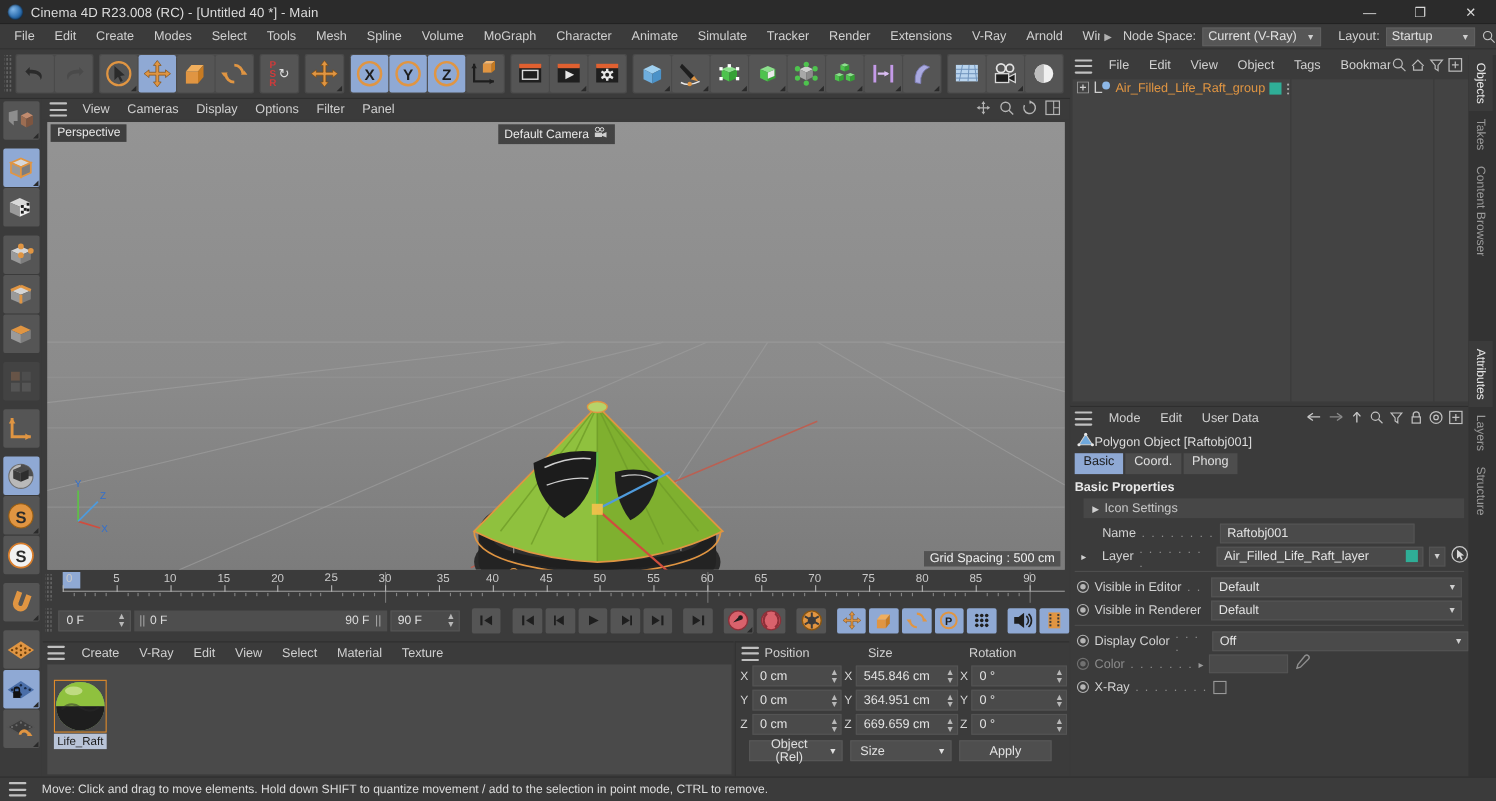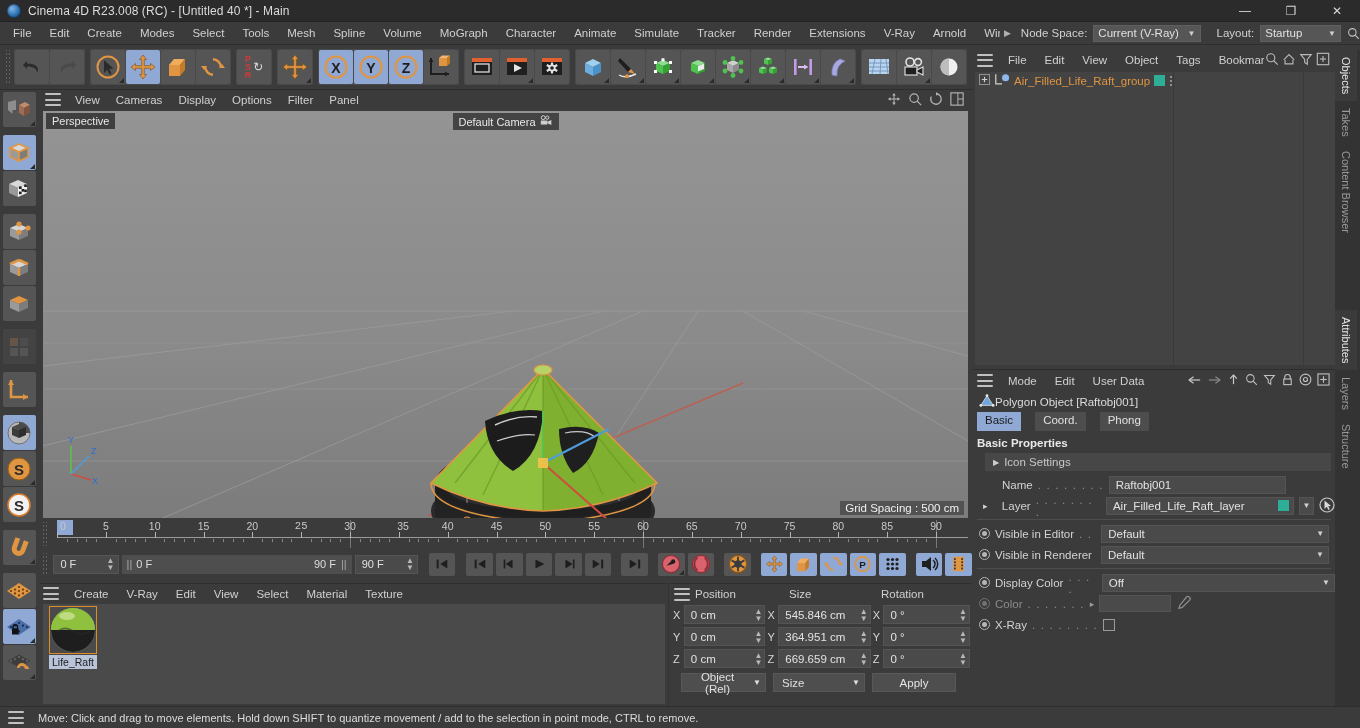--- a/index.html
+++ b/index.html
@@ -107,21 +107,21 @@
   .rangebar { background:#4e4e4e; height:19px; display:flex; align-items:center; padding:0 5px; color:#dcdcdc; font-size:11px;}
   .pbtn { width:29px; height:23px; background:#555; border-radius:2px; display:flex; align-items:center; justify-content:center; position:relative;}
   .pbtn.sel { background:#8fa9d4; }
   .pbtn .corner { position:absolute; right:1px; bottom:1px; width:0;height:0;
     border-left:5px solid transparent; border-bottom:5px solid #2a2a2a;}
 
   
   .matmgr { position:absolute; left:39px; top:583px; width:628px; bottom:22px; background:#3b3b3b; border-top:1px solid #2f2f2f;}
   .mm-menu { height:19px; display:flex; align-items:center; padding-left:2px; }
   .mm-body { position:absolute; left:4px; top:20px; right:2px; bottom:2px; background:#4a4a4a; }
-  .mat-chip { position:absolute; left:6px; top:2px; width:48px; }
+  .mat-chip { position:absolute; left:6px; top:14px; width:48px; }
   .mat-sphere { width:48px; height:48px; border:1px solid #e08b2a; }
   .mat-name { font-size:10.5px; color:#1c1c1c; background:#b9c4d8; text-align:center; padding:1px 0; margin-top:1px; overflow:hidden; white-space:nowrap;}
 
   
   .coords { position:absolute; left:668px; top:583px; width:304px; bottom:22px; background:#3b3b3b; border-left:1px solid #333; border-top:1px solid #2f2f2f;}
   .co-head { height:20px; display:flex; align-items:center; font-size:11.5px; color:#d0d0d0;}
   .co-head span { position:absolute; }
   .co-row { display:flex; align-items:center; height:21px; margin-bottom:1px; padding-left:4px;}
   .co-ax { width:11px; font-size:11px; color:#d7d7d7; }
   .co-f { background:#4a4a4a; border:1px solid #545454; height:19px; display:flex; align-items:center;
@@ -144,21 +144,21 @@
   .om-name { color:#e09542; font-size:11.5px; }
   .om-swatch { width:11px; height:11px; background:#2fae97; }
   .om-dots { width:4px; display:flex; flex-direction:column; gap:2px; align-items:center;}
   .om-dots i { width:2px; height:2px; background:#aaa; border-radius:50%; display:block;}
   .om-col-sep { position:absolute; top:0; bottom:0; width:1px; background:#3a3a3a; }
 
   .attr { position:absolute; left:0; top:319px; right:25px; bottom:0; background:#3b3b3b; border-top:1px solid #2e2e2e;}
   .at-menu { height:21px; display:flex; align-items:center; padding-left:2px; }
   .at-tools { margin-left:auto; display:flex; align-items:center; gap:5px; padding-right:5px;}
   .at-obj { height:21px; display:flex; align-items:center; padding-left:6px; font-size:11.5px; color:#dcdcdc;}
-  .at-tabs { display:flex; gap:14px; padding-left:4px; height:19px; }
+  .at-tabs { display:flex; gap:2px; padding-left:4px; height:19px; }
   .at-tab { background:#4d4d4d; padding:2px 8px; font-size:11.5px; color:#e0e0e0;}
   .at-tab.sel { background:#8fa9d4; color:#1b1b1b; }
   .at-sechead { font-size:11.5px; color:#e8e8e8; font-weight:bold; padding:6px 0 4px 4px;}
   .at-sub { background:#474747; height:18px; display:flex; align-items:center; gap:5px; padding-left:8px; margin:0 4px 3px 12px; font-size:11.5px;}
   .at-row { height:21px; display:flex; align-items:center; padding-left:6px; gap:5px; font-size:11.5px;}
   .at-lbl { color:#d2d2d2; white-space:nowrap; }
   .at-lbl.dim { color:#8c8c8c;text-align:right; }
   .at-field { background:#4a4a4a; border:1px solid #545454; height:18px; display:flex; align-items:center;
     padding:0 4px 0 6px; color:#e2e2e2; font-size:11.5px; }
   .at-field .cc { margin-left:auto; font-size:8px; color:#cfcfcf; padding-left:6px;}

